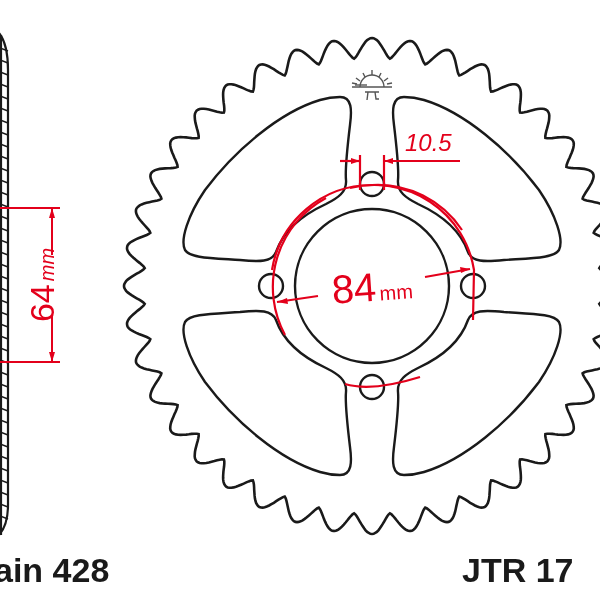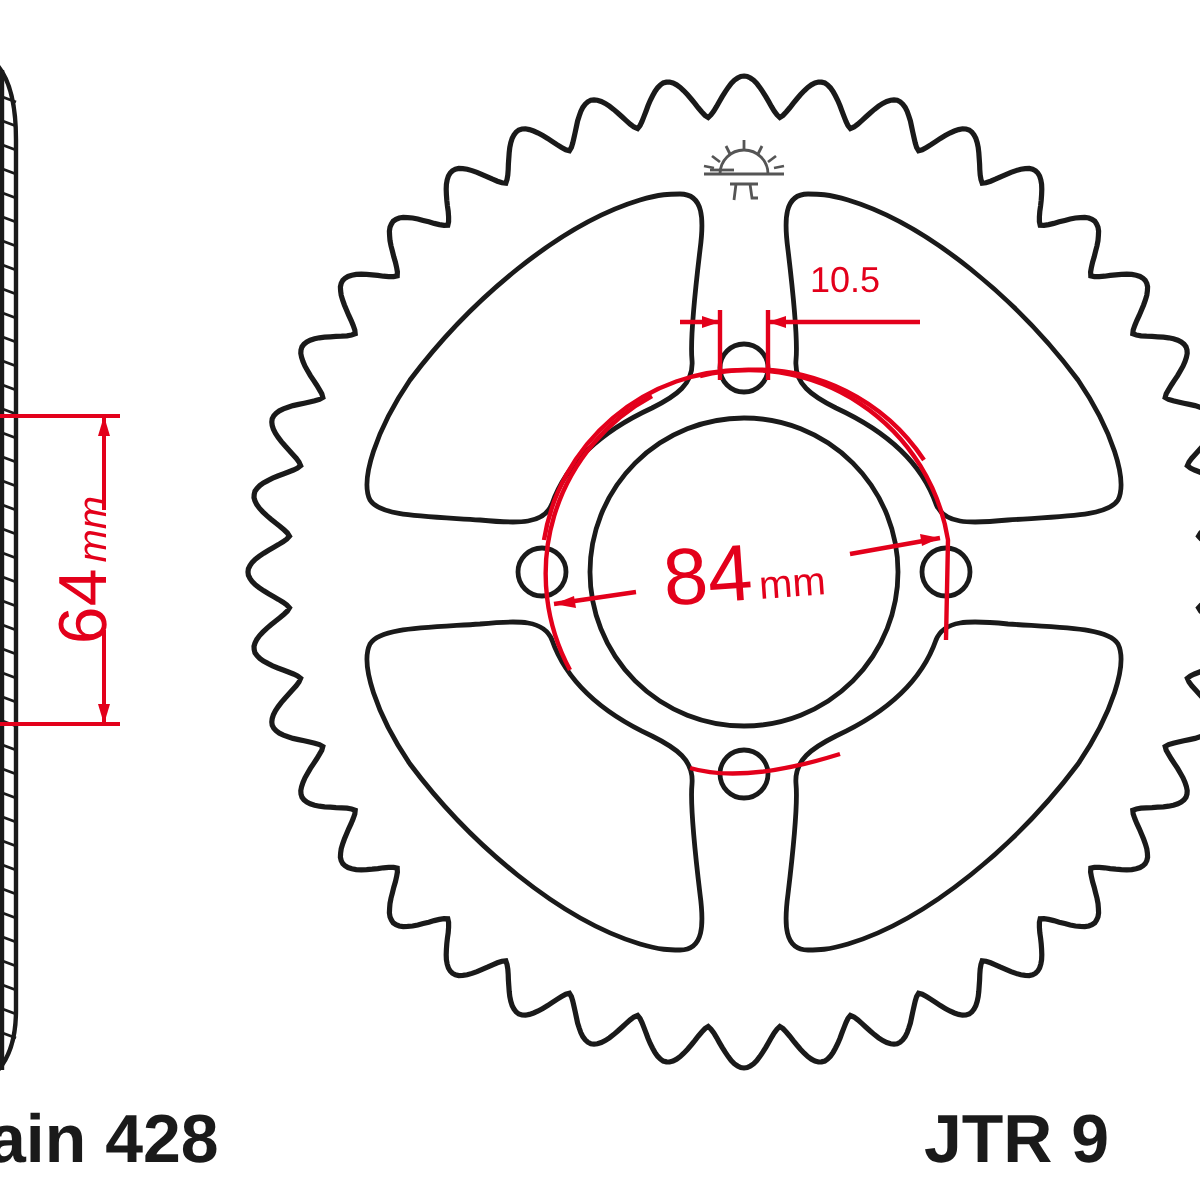--- a/index.html
+++ b/index.html
@@ -59,21 +59,22 @@
     #dim-pcd .unit { font-style: normal; }
     #dim-pcd {
       left: 372px;
       top: 287px;
       transform: translate(-50%, -50%) rotate(-4deg);
       font-size: 40px;
     }
     #dim-hole {
       left: 405px;
       top: 131px;
-      font-size: 18px;
+      font-size: 24px;
+      font-style: italic;
     }
   </style>
 </head>
 <body>
 
 <svg id="canvas" viewBox="0 0 600 600" xmlns="http://www.w3.org/2000/svg">
   <g id="side-view" stroke="#1a1a1a" stroke-width="2.2" fill="none">
       <path d="M-4,30 Q8,40 8,70 L8,505 Q8,528 -4,538"></path>
       <line x1="1" y1="35" x2="1" y2="535"></line>
       <line x1="0" y1="48" x2="8" y2="51" stroke-width="1.4"></line>
@@ -179,13 +180,13 @@
   </g>
 </svg>
 
 <div id="dim-side" class="dim-text"><span>64</span><span class="unit">mm</span></div>
 
 <div id="dim-pcd" class="dim-text"><span>84</span><span class="unit">mm</span></div>
 
 <div id="dim-hole" class="dim-text">10.5</div>
 
 <div id="chain-label" class="label-bottom">ain 428</div>
-<div id="part-label" class="label-bottom">JTR 9</div>
+<div id="part-label" class="label-bottom">JTR 17</div>
 
 </body></html>

